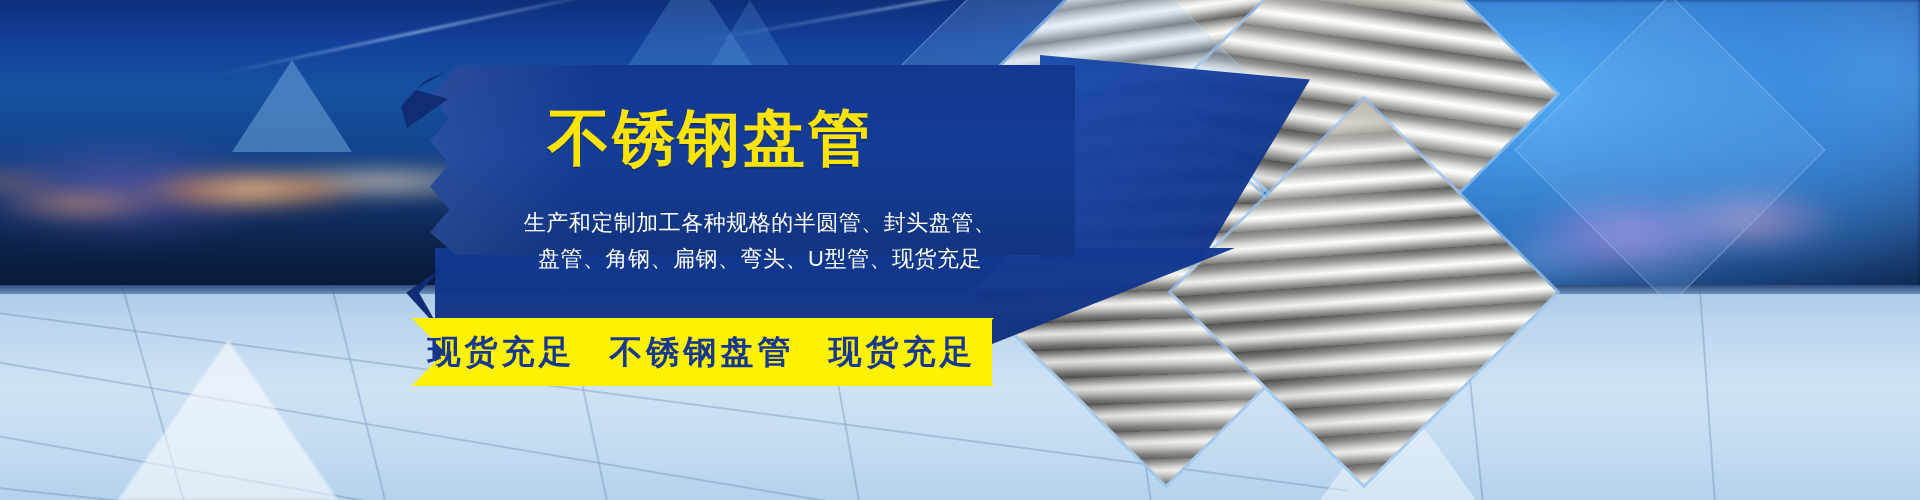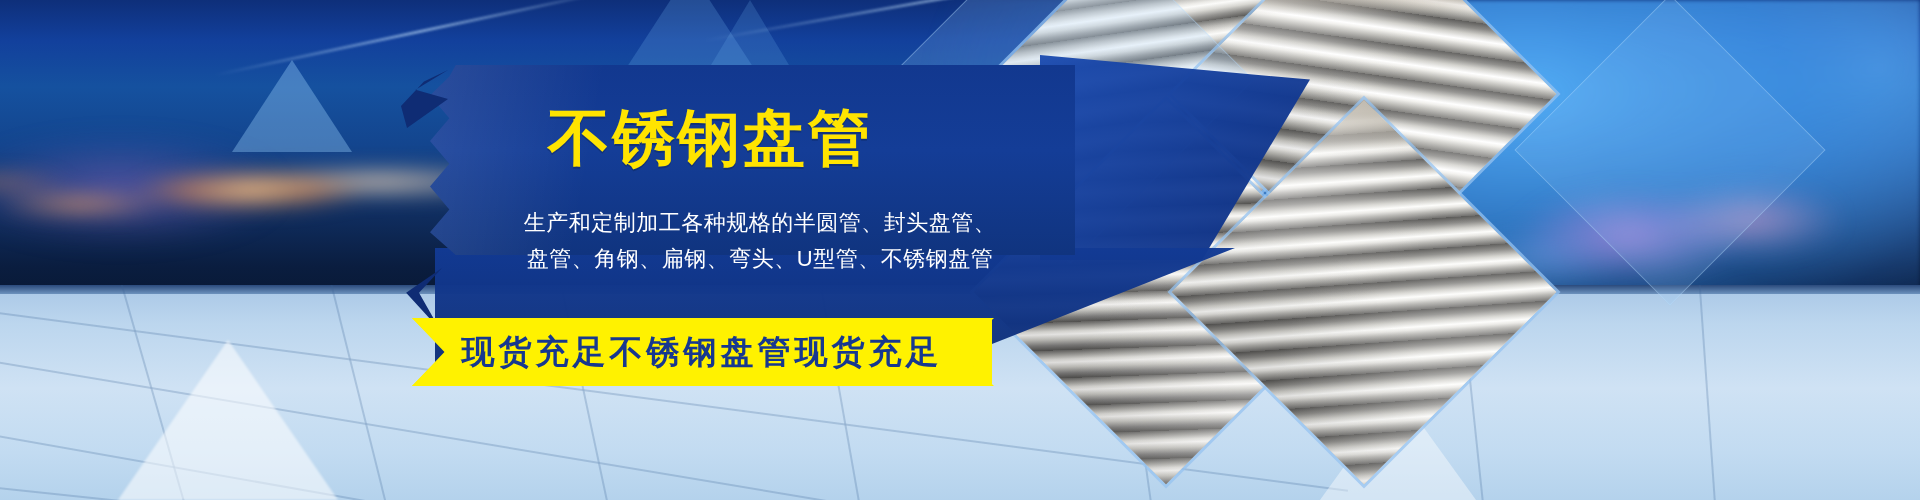--- a/index.html
+++ b/index.html
@@ -205,21 +205,21 @@
     background:#fff200;
     clip-path:polygon(0% 0%, 100% 0%, 100% 100%, 0% 100%, 100% 50%);
   }
   .ribbon-notch-r{
     position:absolute; left:958px; top:318px; width:36px; height:68px;
     background:#fff200;
     clip-path:polygon(0% 0%, 100% 0%, 0% 50%, 100% 100%, 0% 100%);
   }
   .ribbon-text{
     position:absolute; left:412px; top:318px; width:580px; height:68px;
-    display:flex; align-items:center; justify-content:center; 
+    display:flex; align-items:center; justify-content:center; gap:34px;
     color:#17388f; font-size:33px; font-weight:bold; letter-spacing:4px;
     white-space:nowrap;
   }
   .ribbon-text span{ white-space:nowrap; }
 
   
   .collage{
     position:absolute; left:1010px; top:-62px; width:620px; height:620px;
   }
   .dia{
@@ -373,21 +373,21 @@
   <div class="panel-tail"></div>
   <div class="panel"></div>
   <div class="panel-shade"></div>
   <div class="arrow-frag arrow-top"></div>
   <div class="arrow-frag arrow-bottom"></div>
 
   <div class="headline">不锈钢盘管</div>
 
   <div class="sub">
     <div>生产和定制加工各种规格的半圆管、封头盘管、</div>
-    <div>盘管、角钢、扁钢、弯头、U型管、不锈钢盘管</div>
+    <div>盘管、角钢、扁钢、弯头、U型管、现货充足</div>
   </div>
 
   <div class="ribbon"></div>
   <div class="ribbon-notch-l"></div>
   <div class="ribbon-notch-r"></div>
   <div class="ribbon-text">
     <span>现货充足</span>
     <span>不锈钢盘管</span>
     <span>现货充足</span>
   </div>

